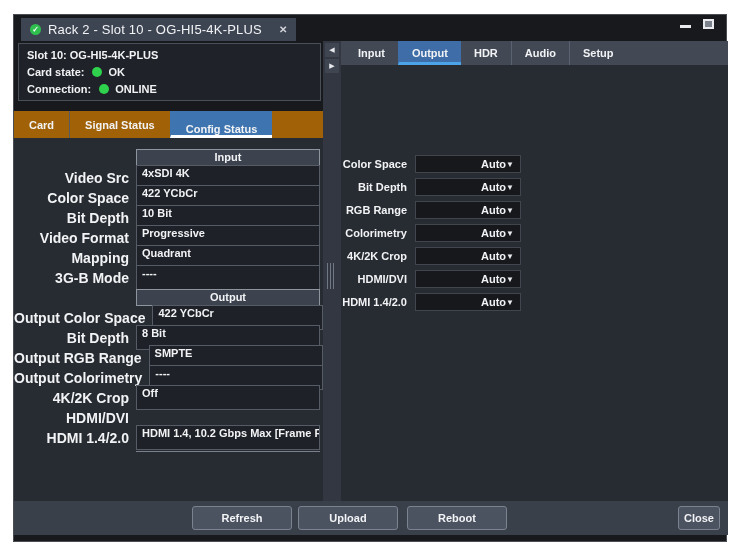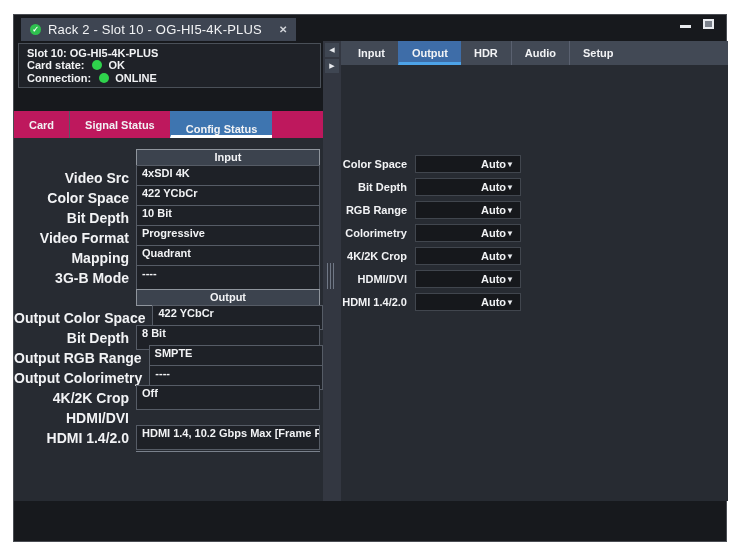--- a/index.html
+++ b/index.html
@@ -10,25 +10,25 @@
   .titlebar{position:absolute;left:0;top:0;width:100%;height:26px;background:#17191d;}
   .rack-tab{position:absolute;left:7px;top:3px;height:23px;background:#3e4552;display:flex;align-items:center;gap:7px;padding:0 9px;box-sizing:border-box;}
   .rack-tab .status-dot{width:11px;height:11px;border-radius:50%;background:#2fbf4f;color:#fff;font-size:8px;line-height:11px;text-align:center;font-weight:bold;}
   .rack-tab .ttl{color:#f2f3f5;font-size:13px;font-weight:normal;letter-spacing:.2px;white-space:nowrap;}
   .rack-tab .closex{color:#d2d5da;font-size:10px;font-weight:bold;margin-left:10px;cursor:default;}
   .win-ctrls{position:absolute;right:12px;top:4px;display:flex;gap:12px;align-items:center;}
   .win-min{width:11px;height:3px;background:#e8eaee;margin-top:4px;}
   .win-max{width:11px;height:10px;border:2px solid #e8eaee;background:#7c828c;box-sizing:border-box;}
 
   
-  .info-box{position:absolute;left:4px;top:28px;width:303px;height:45px;background:#1f2228;border:1px solid #4a5058;box-sizing:border-box;padding:3px 8px;display:flex;flex-direction:column;justify-content:space-around;}
+  .info-box{position:absolute;left:4px;top:28px;width:303px;height:58px;background:#1f2228;border:1px solid #4a5058;box-sizing:border-box;padding:3px 8px;display:flex;flex-direction:column;justify-content:space-around;}
   .info-line{display:flex;align-items:center;color:#f2f3f5;font-size:11px;font-weight:bold;white-space:nowrap;}
   .g-dot{display:inline-block;width:10px;height:10px;border-radius:50%;background:#2fd24c;margin:0 6px 0 8px;}
 
-  .left-tabs{position:absolute;left:0;top:96px;width:309px;height:27px;background:#be185d;display:flex;align-items:stretch;}
+  .left-tabs{position:absolute;left:0;top:96px;width:309px;height:27px;background:#a16207;display:flex;align-items:stretch;}
   .ltab{display:flex;align-items:center;padding:0 15px;color:#f2f3f5;font-size:11px;font-weight:bold;white-space:nowrap;position:relative;}
   .ltab + .ltab{border-left:1px solid #555c66;}
   .ltab.active{background:#3e75b0;border-bottom:3px solid #ffffff;border-left-color:transparent;padding-top:11px;}
 
   .left-content{position:absolute;left:0;top:123px;width:309px;height:363px;background:#272b32;box-sizing:border-box;padding-top:11px;}
   .frow{display:flex;align-items:center;height:17px;margin-bottom:3px;}
   .frow .flabel{flex:0 0 122px;text-align:right;padding-right:7px;color:#f2f3f5;font-size:14px;font-weight:bold;white-space:nowrap;box-sizing:border-box;}
   .vbox{width:184px;height:25px;background:#1e2127;border:1px solid #565c66;box-sizing:border-box;color:#f2f3f5;font-size:11px;font-weight:bold;line-height:15px;padding:0 5px;white-space:nowrap;overflow:hidden;}
   .shead{width:184px;height:17px;background:#3c434e;border:1px solid #8f959d;box-sizing:border-box;color:#f2f3f5;font-size:11px;font-weight:bold;line-height:15px;text-align:center;}
   .sep-row{height:1px;margin:5px 0 9px 122px;width:184px;background:#7a818c;}
@@ -232,15 +232,21 @@
         <div class="drow">
           <span class="dlabel">HDMI 1.4/2.0</span>
           <span class="dropdown">
             <span>Auto</span>
             <span class="caret">▼</span>
           </span>
         </div>
       </div>
     </div>
 
+    <div class="bottom-bar">
+      <div class="btn refresh">Refresh</div>
+      <div class="btn upload">Upload</div>
+      <div class="btn reboot">Reboot</div>
+      <div class="btn close">Close</div>
+    </div>
 
   </div>
 </div>
 
 </body></html>

